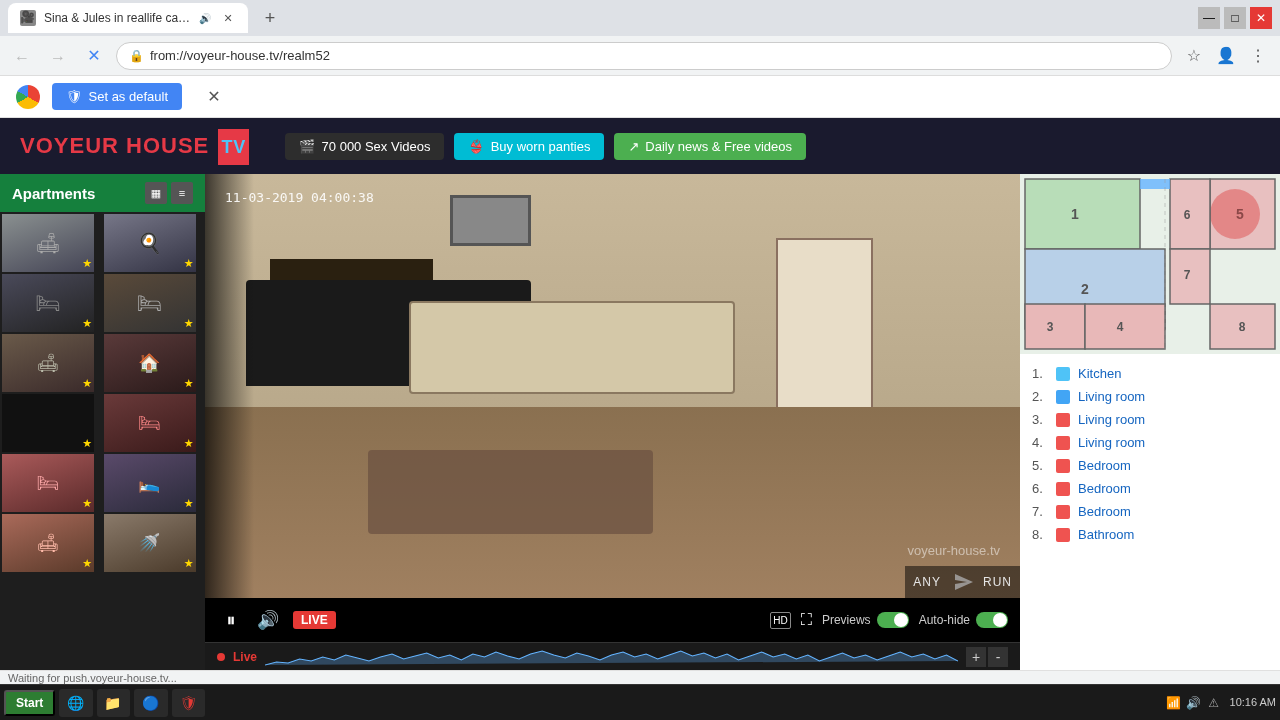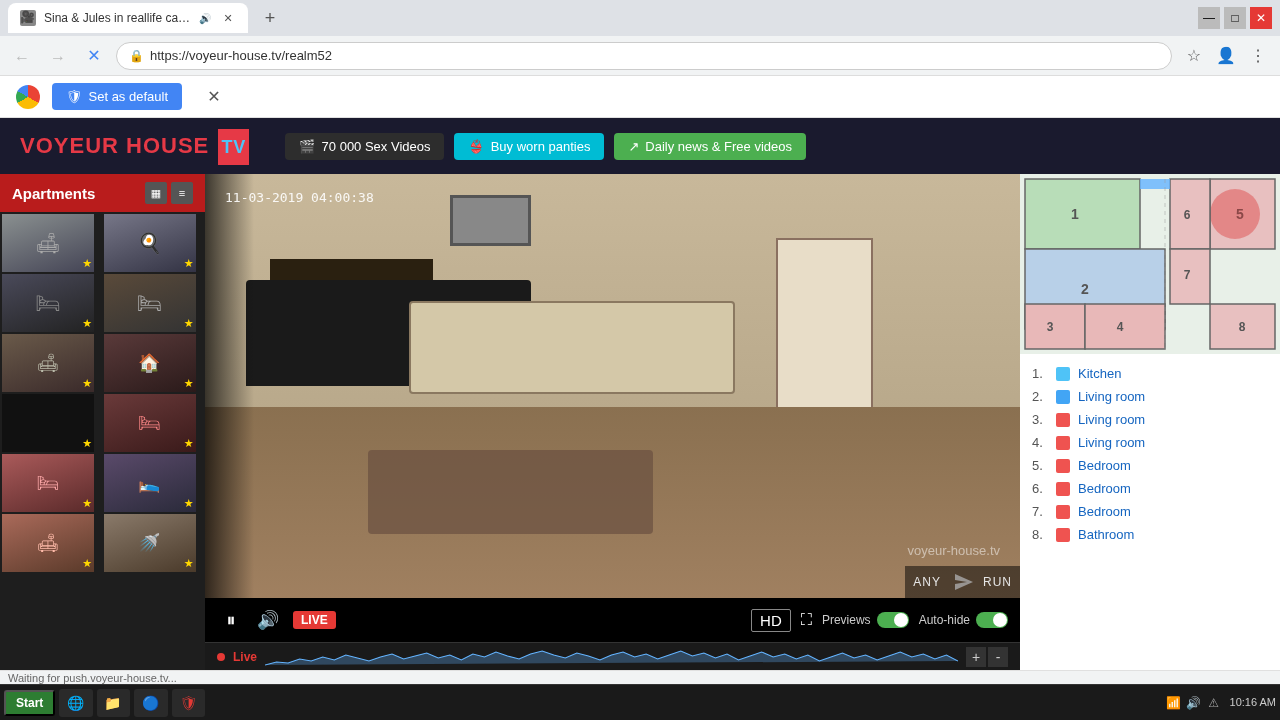--- a/index.html
+++ b/index.html
@@ -142,21 +142,21 @@
       display: flex;
       flex-direction: column;
       overflow-y: auto;
       flex-shrink: 0;
     }
     .apartments-header {
       padding: 8px 12px;
       display: flex;
       align-items: center;
       justify-content: space-between;
-      background: #b91c1c;
+      background: #15803d;
     }
     .apartments-title { color: #fff; font-size: 15px; font-weight: bold; }
     .view-btns { display: flex; gap: 4px; }
     .view-btn { width: 22px; height: 22px; background: #555; border: none; cursor: pointer; display: flex; align-items: center; justify-content: center; font-size: 11px; color: #fff; border-radius: 2px; }
     .thumbnails-grid {
       display: grid;
       grid-template-columns: 1fr 1fr;
       gap: 2px;
       padding: 2px;
     }
@@ -227,21 +227,21 @@
       height: 44px;
       background: rgba(0,0,0,0.85);
       display: flex;
       align-items: center;
       padding: 0 12px;
       gap: 10px;
     }
     .ctrl-btn { background: transparent; border: none; color: #fff; cursor: pointer; font-size: 18px; display: flex; align-items: center; justify-content: center; width: 28px; height: 28px; }
     .live-badge { background: #e53935; color: #fff; padding: 2px 8px; border-radius: 3px; font-size: 12px; font-weight: bold; }
     .ctrl-spacer { flex: 1; }
-    .ctrl-hd { border: 1px solid #888; color: #fff; padding: 2px 8px; font-size: 15px; border-radius: 2px; cursor: pointer; background: transparent; }
+    .ctrl-hd { border: 1px solid #888; color: #fff; padding: 2px 2px; font-size: 10px; border-radius: 2px; cursor: pointer; background: transparent; }
     .ctrl-fullscreen { font-size: 16px; color: #fff; cursor: pointer; }
     .previews-toggle { display: flex; align-items: center; gap: 6px; font-size: 12px; color: #ccc; }
     .toggle-switch { width: 32px; height: 16px; background: #555; border-radius: 8px; position: relative; cursor: pointer; }
     .toggle-switch.on { background: #4caf50; }
     .toggle-knob { width: 14px; height: 14px; background: #fff; border-radius: 50%; position: absolute; top: 1px; right: 1px; }
     .autohide-toggle { display: flex; align-items: center; gap: 6px; font-size: 12px; color: #ccc; }
 
     
     .status-bar-bottom {
       height: 28px;
@@ -352,21 +352,21 @@
       <button class="win-btn" style="background:#e53935;color:#fff;">✕</button>
     </div>
   </div>
 
   <div class="nav-bar">
     <button class="nav-btn disabled">←</button>
     <button class="nav-btn disabled">→</button>
     <button class="nav-btn loading">✕</button>
     <div class="address-bar">
       <span class="lock-icon">🔒</span>
-      <span class="address-text">https://voyeur-house.tv/realm52</span>
+      <span class="address-text">from://voyeur-house.tv/realm52</span>
     </div>
     <div class="nav-right">
       <div class="star-icon">☆</div>
       <div class="account-icon">👤</div>
       <div class="menu-icon">⋮</div>
     </div>
   </div>
 
   <div class="notification-bar">
     <div class="notif-chrome-logo"></div>

